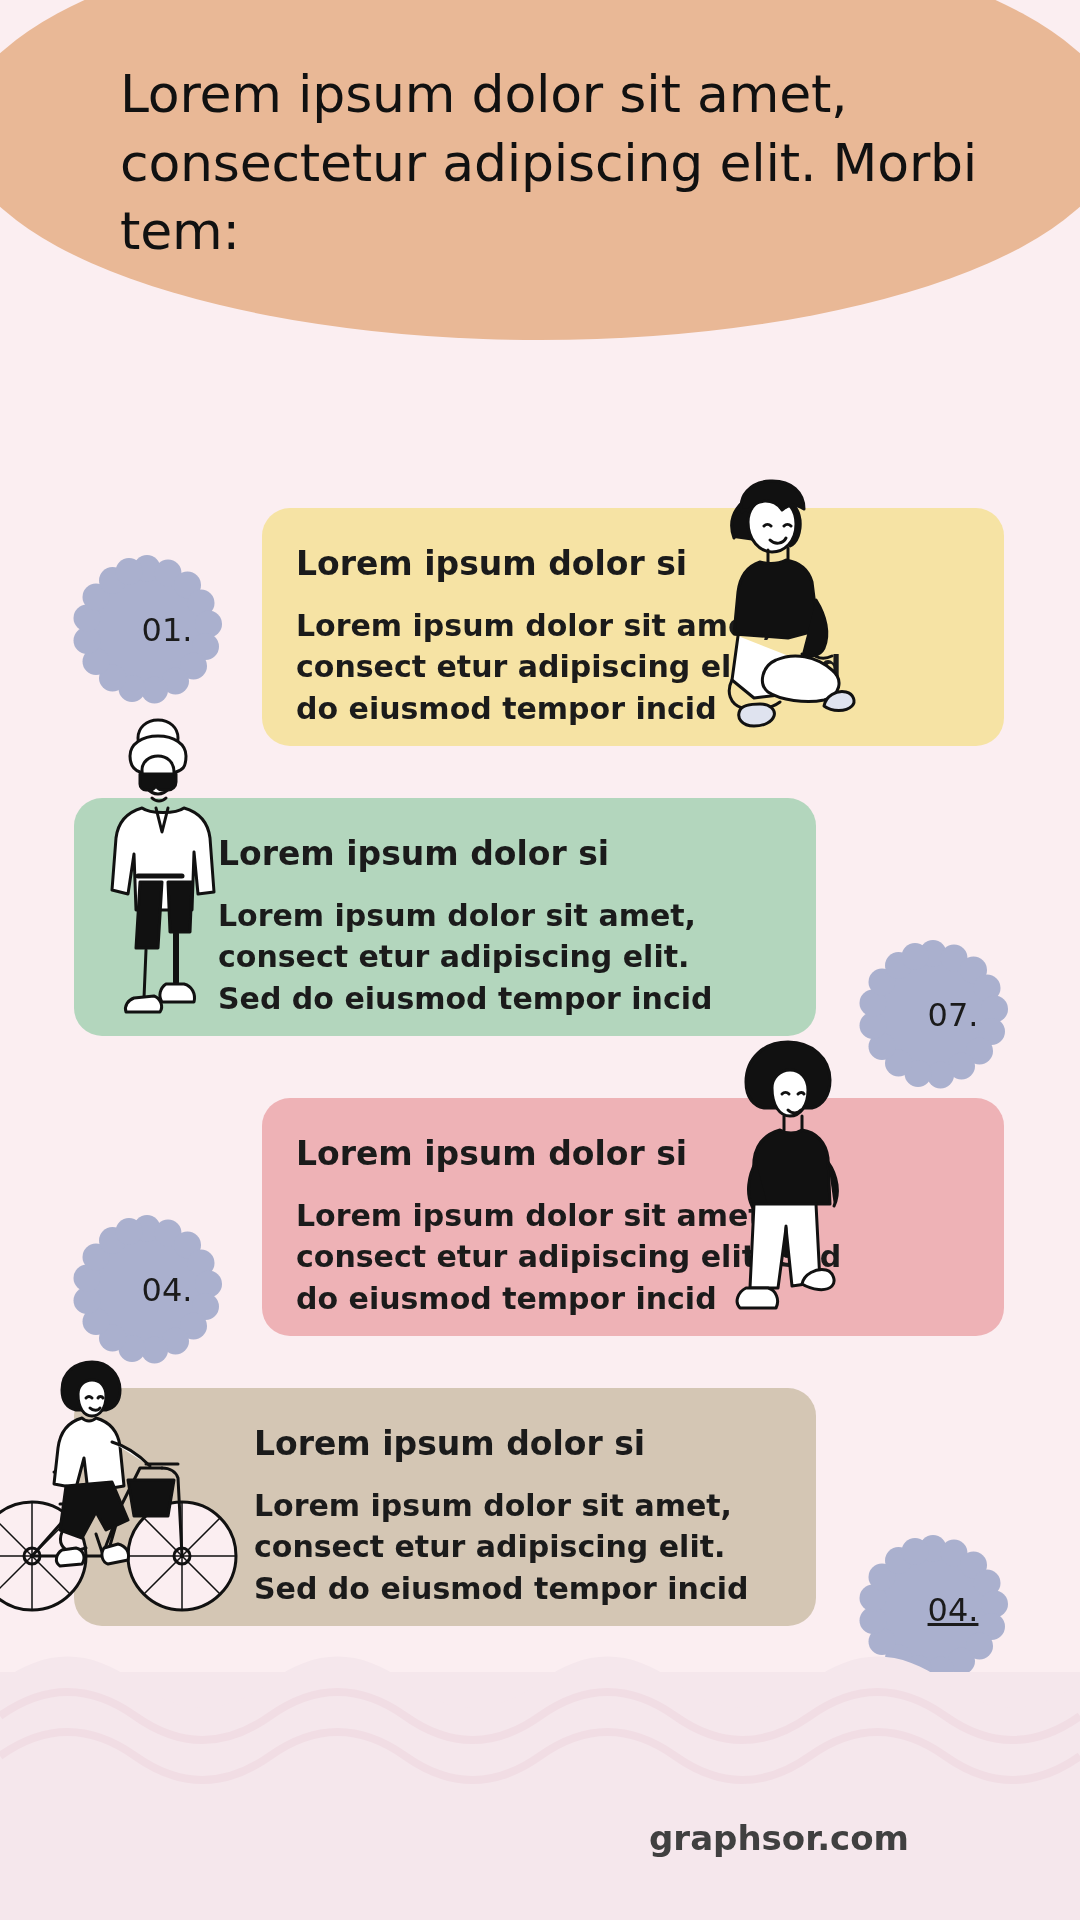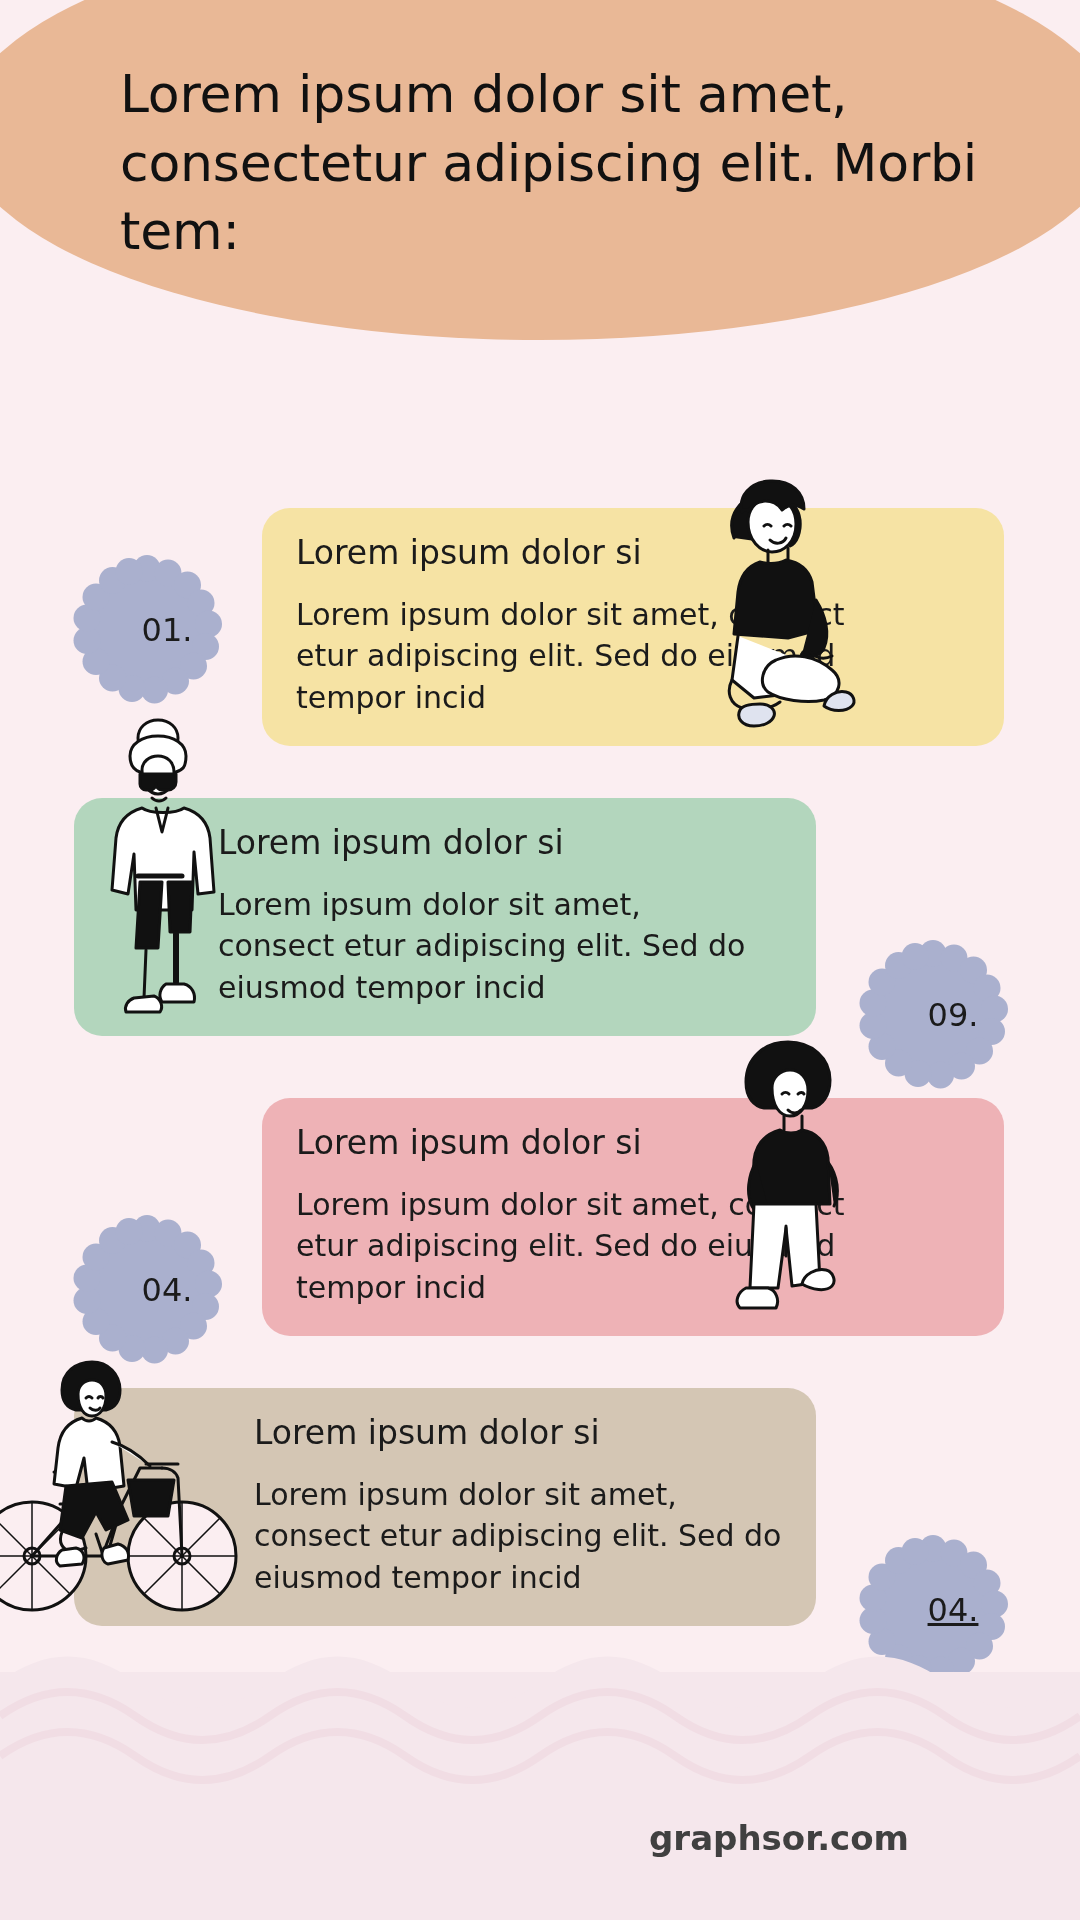--- a/index.html
+++ b/index.html
@@ -41,21 +41,22 @@
     height: 260px;
   }
   .row-1 { top: 500px; }
   .row-2 { top: 790px; }
   .row-3 { top: 1090px; }
   .row-4 { top: 1380px; }
 
   .card {
     position: absolute;
     border-radius: 28px;
-    padding: 25px 34px;
+    padding: 36px 34px;
+    font-weight: bold;
   }
   .card-right {  
     left: 262px; width: 742px;
   }
   .card-left {   
     left: 74px; width: 742px;
   }
 
   .card-1 { background: #f6e3a4; top: 8px; height: 238px; }
   .card-2 { background: #b3d6bd; top: 8px; height: 238px; }
@@ -201,21 +202,21 @@
             <circle cx="40" cy="89" r="9"></circle>
           <circle cx="27" cy="82" r="9"></circle>
             <circle cx="16" cy="71" r="9"></circle>
           <circle cx="10" cy="57" r="9"></circle>
             <circle cx="10" cy="42" r="9"></circle>
           <circle cx="16" cy="28" r="9"></circle>
             <circle cx="27" cy="17" r="9"></circle>
           <circle cx="38" cy="11" r="9"></circle>
         </g>
       </svg>
-      <span>09.</span>
+      <span>07.</span>
     </div>
 
     <div class="card card-left card-2">
       <div class="card-title">Lorem ipsum dolor si</div>
       <div class="card-body">Lorem ipsum dolor sit amet, consect etur adipiscing elit. Sed do eiusmod tempor incid</div>
     </div>
 
     <div class="illo illo-2">
       <svg viewBox="0 0 200 330" width="200" height="330">
         <g fill="none" stroke="#111" stroke-width="3" stroke-linecap="round" stroke-linejoin="round">

